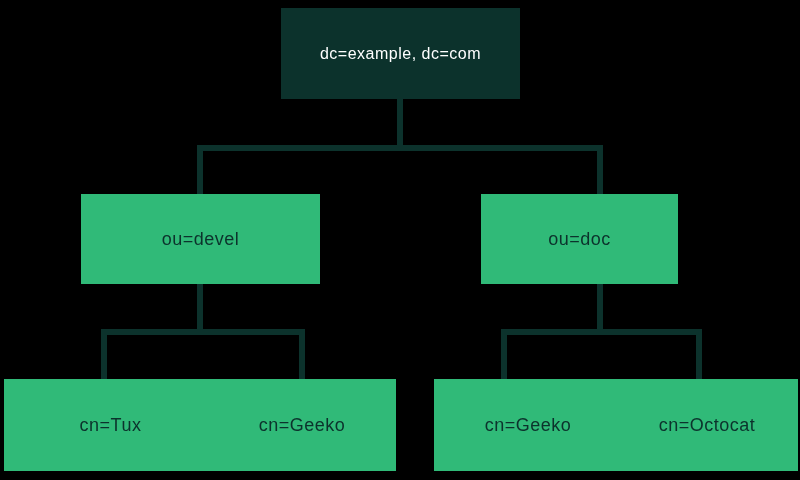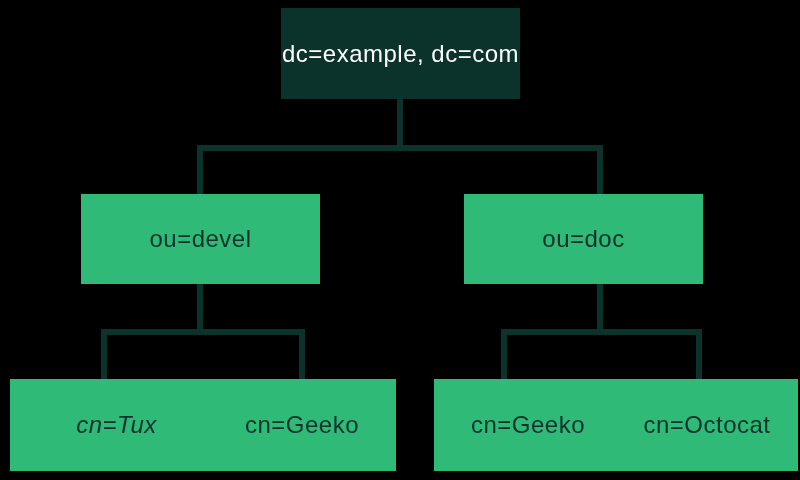--- a/index.html
+++ b/index.html
@@ -13,45 +13,45 @@
     height: 480px;
     background: var(--background, #000000);
     overflow: hidden;
     font-family: "Liberation Sans", sans-serif;
   }
   .node {
     position: absolute;
     display: flex;
     align-items: center;
     justify-content: center;
-    font-size: 24px;
+    font-size: 18px;
     letter-spacing: 0.5px;
     white-space: nowrap;
   }
   .node.dark {
     background: var(--dark-fill, #0C322C);
     color: var(--text-on-dark, #FFFFFF);
-    font-size: 24px;
+    font-size: 16px;
   }
   .node.green {
     background: var(--green-fill, #30BA78);
     color: var(--text-on-green, #0C322C);
   }
   .edge {
     position: absolute;
     background: var(--connector, #0C322C);
   }
   .edge.v { width: 6px; }
   .edge.h { height: 6px; }
 
   
   .n-root    { left: 281px; top: 8px;   width: 239px; height: 91px; }
   .n-devel   { left: 81px;  top: 194px; width: 239px; height: 90px; }
-  .n-doc     { left: 464px; top: 194px; width: 239px; height: 90px; text-align: center; }
-  .n-tux     { left: 10px;  top: 379px; width: 213px; height: 92px; font-style: italic; }
+  .n-doc     { left: 481px; top: 194px; width: 197px; height: 90px; text-align: center; }
+  .n-tux     { left: 4px;  top: 379px; width: 213px; height: 92px; }
   .n-wilber  { left: 208px; top: 379px; width: 188px; height: 92px; }
   .n-geeko   { left: 410px; top: 379px; width: 188px; height: 92px; margin-left: 24px; }
   .n-octocat { left: 608px; top: 379px; width: 182px; height: 92px; padding-left: 8px; }
 </style>
 </head>
 <body>
 
 <div class="canvas">
 
   <div class="edge v" style="left:397px; top:99px;  height:52px;"></div>

